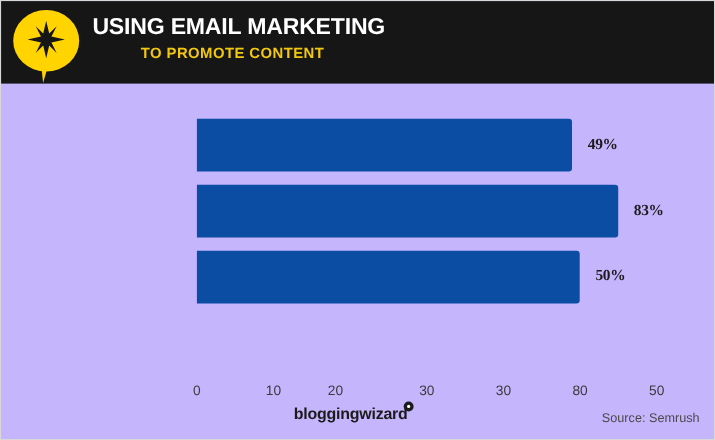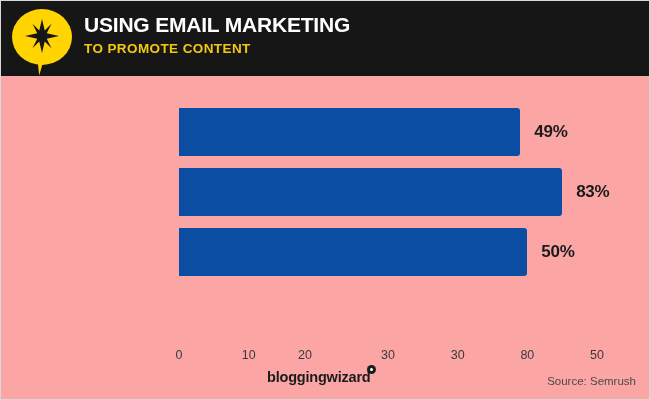--- a/index.html
+++ b/index.html
@@ -7,21 +7,21 @@
     padding: 0;
     background: #ffffff;
   }
   body {
     font-family: "Liberation Sans", sans-serif;
   }
   #infographic {
     position: relative;
     width: 650px;
     height: 400px;
-    background: #fca5a5;
+    background: #c4b5fd;
     overflow: hidden;
     border: 1px solid #d8d8d8;
     box-sizing: border-box;
   }
 
   
   .header {
     position: absolute;
     left: 0;
     top: 0;
@@ -78,20 +78,21 @@
   }
   .header-subtitle {
     font-family: "Liberation Sans Narrow", "Liberation Sans", sans-serif;
     font-size: 13.5px;
     font-weight: bold;
     color: #F2C80F;
     letter-spacing: 0.4px;
     line-height: 17px;
     margin-top: 3px;
     white-space: nowrap;
+    margin-left: 44px;
   }
 
   
   .chart-area {
     position: absolute;
     left: 0;
     top: 75px;
     width: 650px;
     height: 325px;
   }
@@ -112,25 +113,26 @@
     left: 0;
     top: 0;
     height: 48px;
     background: #0A4DA2;
     border-radius: 0 3px 3px 0;
   }
   .bar-value {
     position: absolute;
     top: 50%;
     transform: translateY(-50%);
-    font-size: 17px;
+    font-size: 14px;
     font-weight: bold;
     color: #1b1b1b;
     letter-spacing: -0.3px;
     white-space: nowrap;
+    font-family: Liberation Serif, serif;
   }
   .tick {
     position: absolute;
     top: 272px;
     font-size: 12.5px;
     color: #3b3b3b;
     transform: translateX(-50%);
     white-space: nowrap;
   }
 

